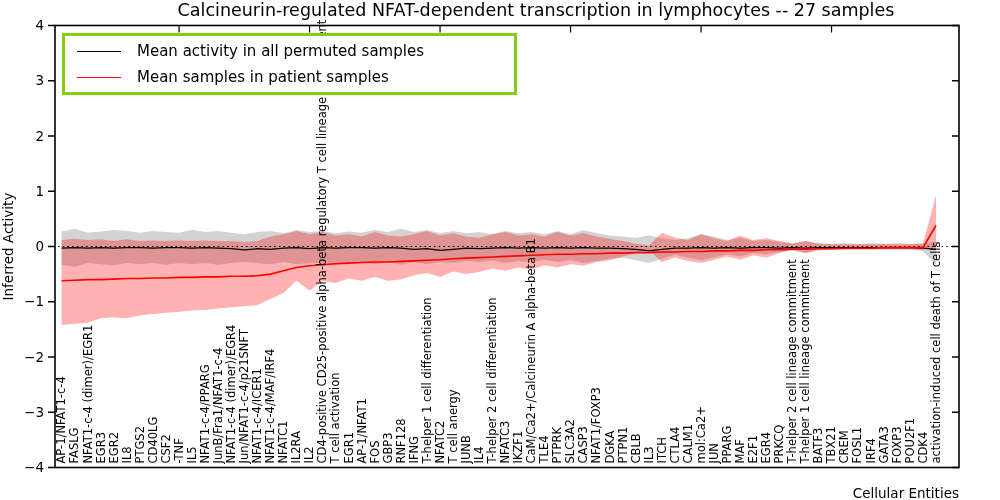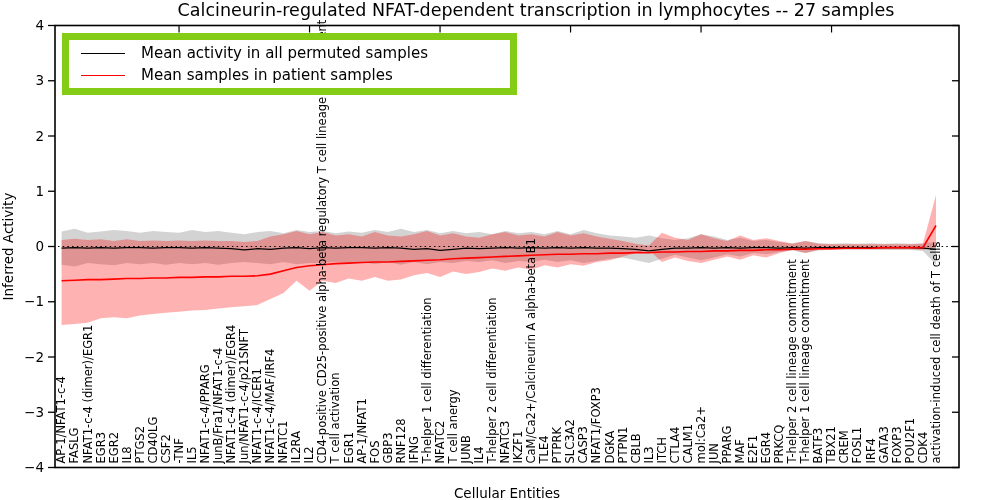--- a/index.html
+++ b/index.html
@@ -3,39 +3,40 @@
 <meta charset="utf-8">
 <style>
   html,body{margin:0;padding:0;background:#ffffff;}
   .figure{
     position:relative;
     width:1000px;height:500px;
     background:#ffffff;
     overflow:hidden;
     font-family:"DejaVu Sans", sans-serif;
     color:#000;
+    border-radius:23px;
   }
   .title{
     position:absolute;left:73px;top:0px;width:926px;
     text-align:center;font-size:17.5px;line-height:20px;
     white-space:nowrap;z-index:1;
   }
   .xlabel{
     position:absolute;left:55px;top:485px;width:904px;
-    text-align:center;font-size:13.5px;z-index:1;
+    text-align:right;font-size:13.5px;z-index:1;
   }
   .ylabel{
     position:absolute;left:-47px;top:238px;width:110px;height:17px;
     text-align:center;font-size:13.5px;
     transform:rotate(-90deg);z-index:1;white-space:nowrap;
   }
   svg.plot{position:absolute;left:0;top:0;z-index:2;}
   .legend{
     position:absolute;left:62px;top:33px;width:455px;height:62px;
-    background:#ffffff;border:7px solid #84cc16;z-index:3;
+    background:#ffffff;border:3px solid #84cc16;z-index:3;
     display:flex;flex-direction:column;justify-content:space-around;
     box-sizing:border-box;padding:2px 0;
   }
   .legend-row{display:flex;align-items:center;height:28px;}
   .legend-line{display:inline-block;width:44px;height:0;margin-left:12px;border-top:1.7px solid #000;}
   .legend-label{margin-left:16px;font-size:15px;white-space:nowrap;}
 </style>
 </head>
 <body>
 

